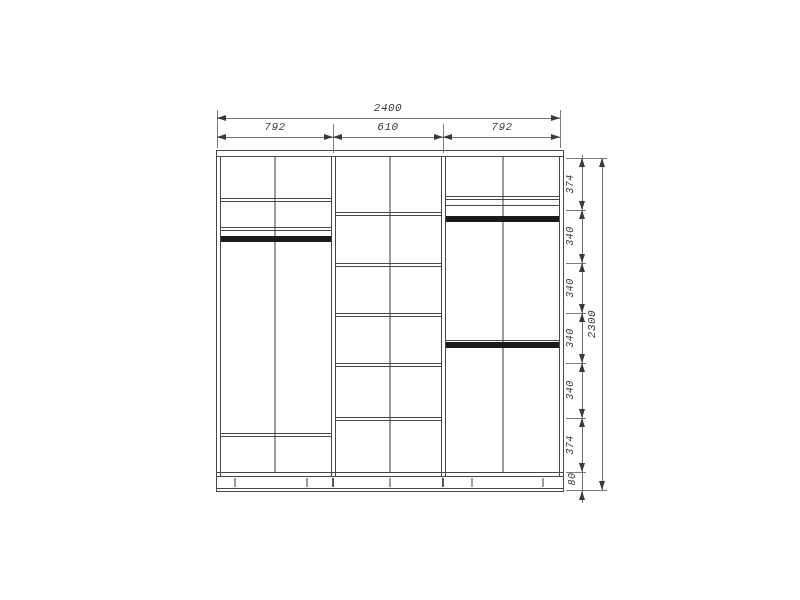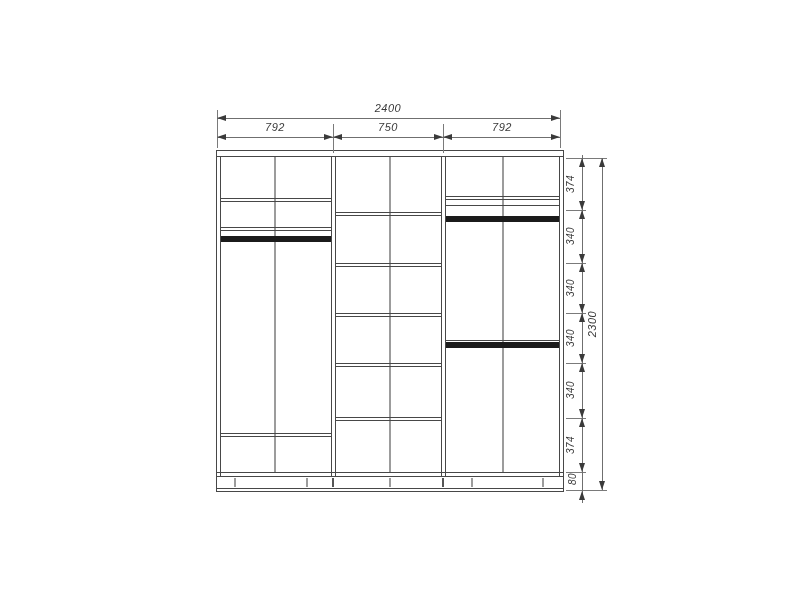--- a/index.html
+++ b/index.html
@@ -1,17 +1,17 @@
 <!DOCTYPE html>
 <html><head>
 <meta charset="utf-8">
 <style>
   html,body{margin:0;padding:0;background:#ffffff;}
   #stage{position:relative;width:800px;height:513px;background:#ffffff;
-         font-family:Liberation Sans, sans-serif;overflow:hidden;}
+         font-family:Liberation Mono, monospace;overflow:hidden;}
   .h{position:absolute;height:1px;background:#474747;}
   .v{position:absolute;width:1px;background:#474747;}
   .gray{background:#9c9c9c;}
   .g2{width:2px;}
   .leg{position:absolute;width:2px;height:9px;top:478px;background:#9c9c9c;}
   .leg.dk{background:#555;}
   .rod{position:absolute;height:6px;background:#1b1b1b;}
   .ext{background:#7a7a7a;}
   .dim{background:#6f6f6f;}
   .lbl{position:absolute;font-style:italic;font-size:11px;line-height:12px;
@@ -107,21 +107,21 @@
     <div class="v ext" style="left:333px;top:124px;height:29px"></div>
     <div class="v ext" style="left:443px;top:124px;height:29px"></div>
     <div class="h dim" style="left:217px;top:137px;width:343px"></div>
     <div class="arr aL" style="left:217px;top:134px"></div>
     <div class="arr aR" style="left:324px;top:134px"></div>
     <div class="arr aL" style="left:333px;top:134px"></div>
     <div class="arr aR" style="left:434px;top:134px"></div>
     <div class="arr aL" style="left:443px;top:134px"></div>
     <div class="arr aR" style="left:551px;top:134px"></div>
     <div class="lbl" style="left:240px;top:121px;width:70px">792</div>
-    <div class="lbl" style="left:353px;top:121px;width:70px">750</div>
+    <div class="lbl" style="left:353px;top:121px;width:70px">610</div>
     <div class="lbl" style="left:467px;top:121px;width:70px">792</div>
   </div>
 
   <div>
     <div class="h ext" style="left:566px;top:158px;width:41px"></div>
     <div class="h ext" style="left:566px;top:210px;width:20px"></div>
     <div class="h ext" style="left:566px;top:263px;width:20px"></div>
     <div class="h ext" style="left:566px;top:313px;width:20px"></div>
     <div class="h ext" style="left:566px;top:363px;width:20px"></div>
     <div class="h ext" style="left:566px;top:418px;width:20px"></div>

